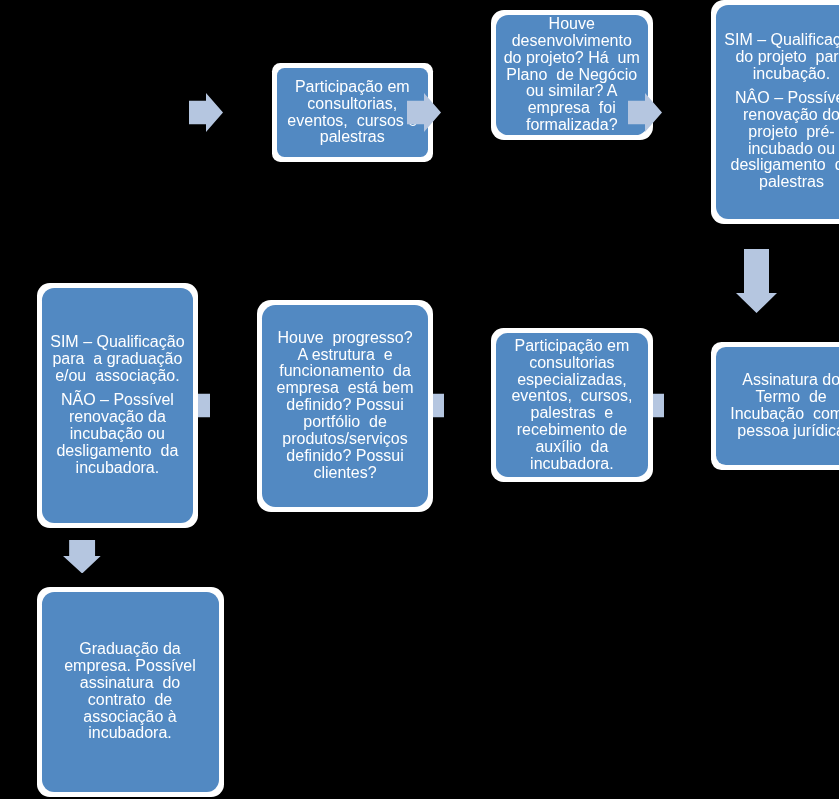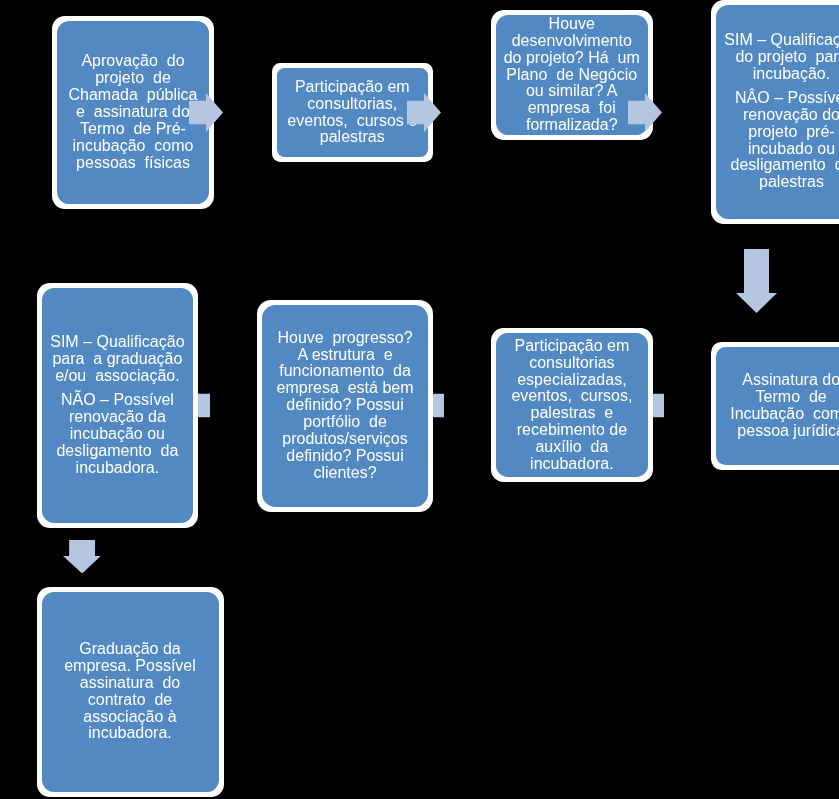--- a/index.html
+++ b/index.html
@@ -40,31 +40,20 @@
   .node-fill .para { margin: 0; }
   .node-fill .para + .para { margin-top: 7px; }
   .arrow { position: absolute; }
   .arrow svg { display: block; }
 </style>
 </head>
 <body>
 
 <div id="canvas">
 
-  <div class="node" id="node1" style="left:16px; top:16px; width:162px; height:193px; border-radius:12.9px;">
-    <div class="node-fill" style="border-radius:12.3px;">
-      <div class="para">Aprovação  do
-projeto  de
-Chamada  pública
-e  assinatura do
-Termo  de Pré-
-incubação  como
-pessoas  físicas</div>
-    </div>
-  </div>
 
   <div class="arrow" style="left:188.5px; top:93px; width:34px; height:39px;">
     <svg width="34" height="39" viewBox="0 0 34 39">
         <path d="M0 7.7 H17 V0 L34 19.5 L17 39 V31.3 H0 Z" fill="#B5C6E0"></path>
       </svg>
   </div>
 
   <div class="node" id="node2" style="left:235.5px; top:63px; width:161.5px; height:99px; border-radius:8.2px;">
     <div class="node-fill" style="border-radius:7.5px;">
       <div class="para">Participação em

